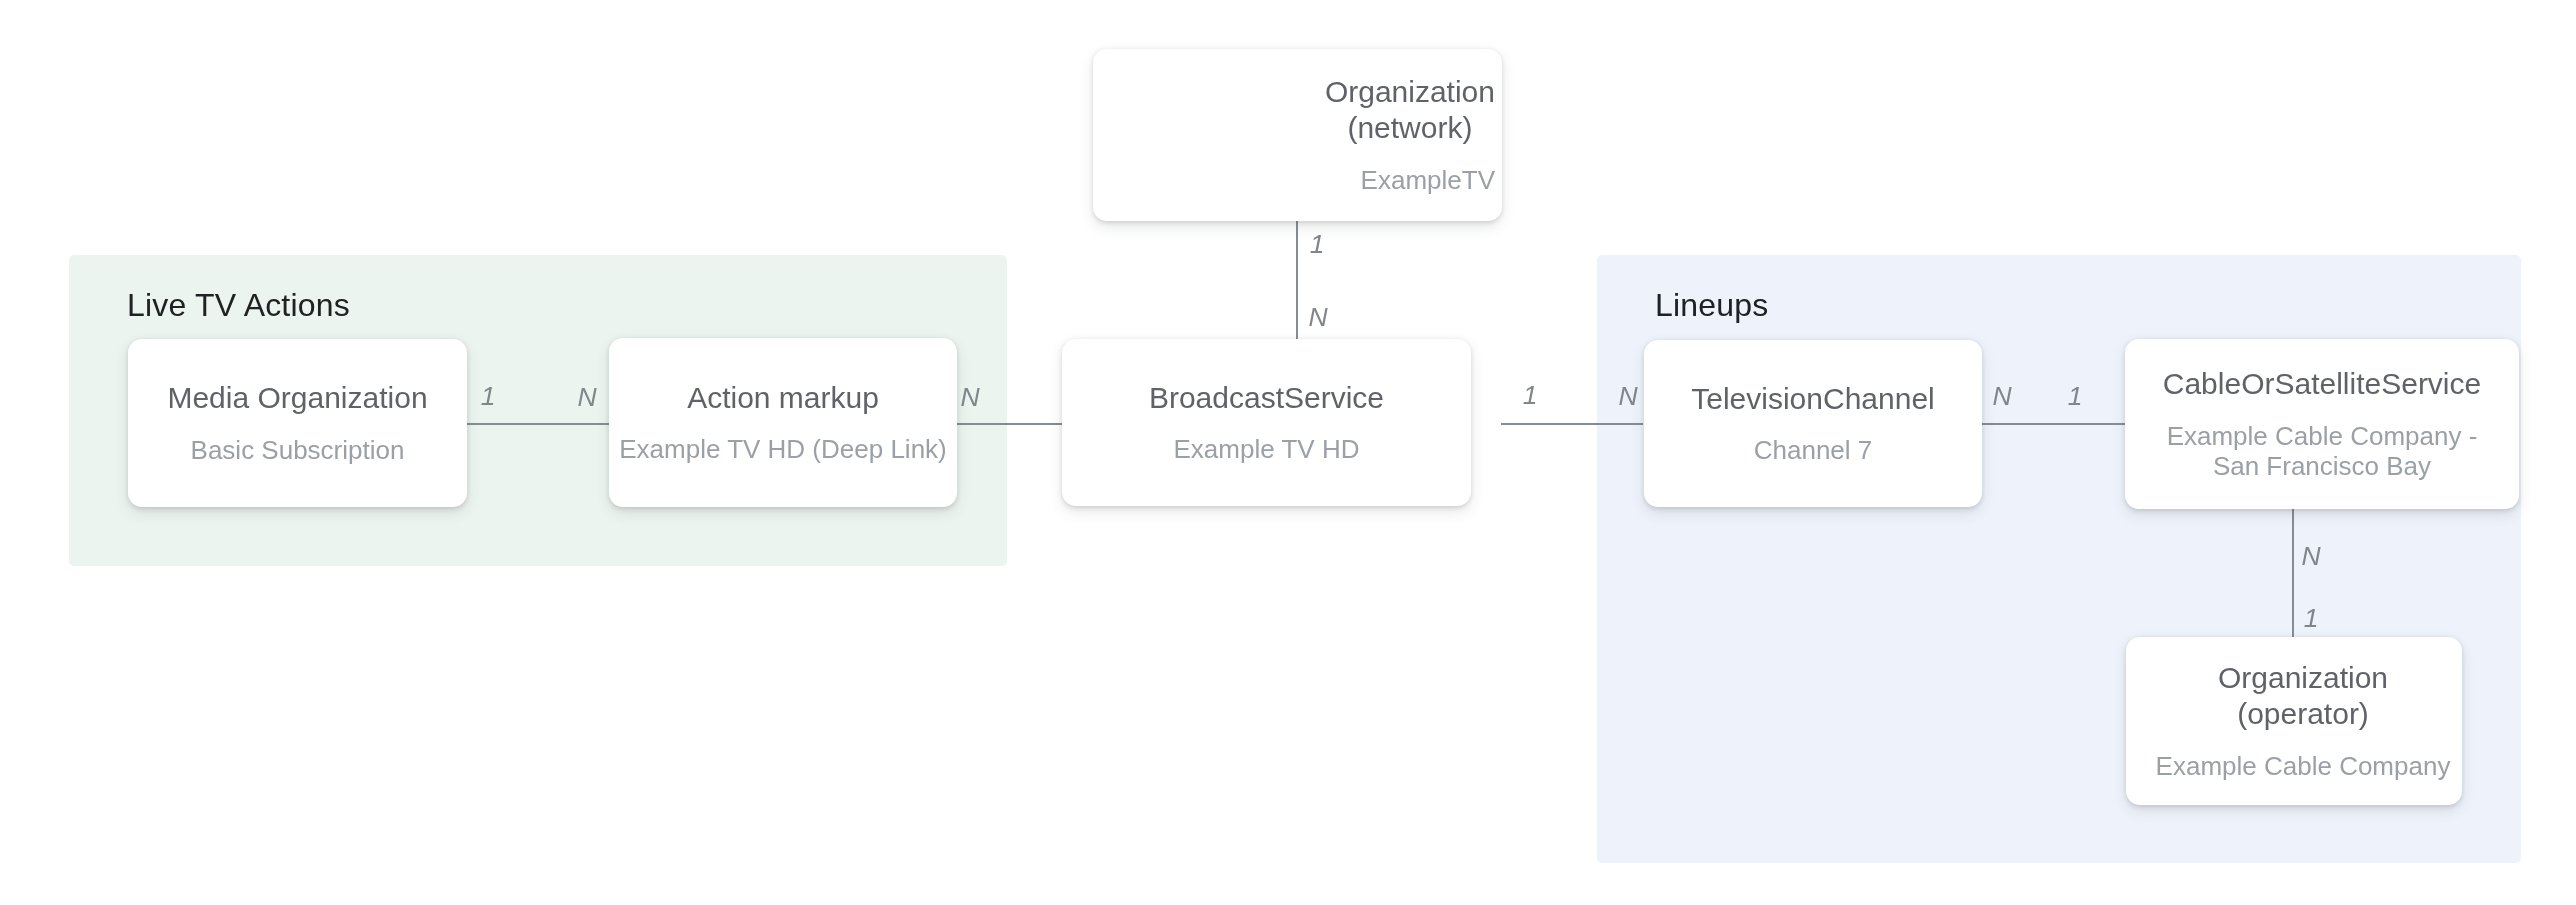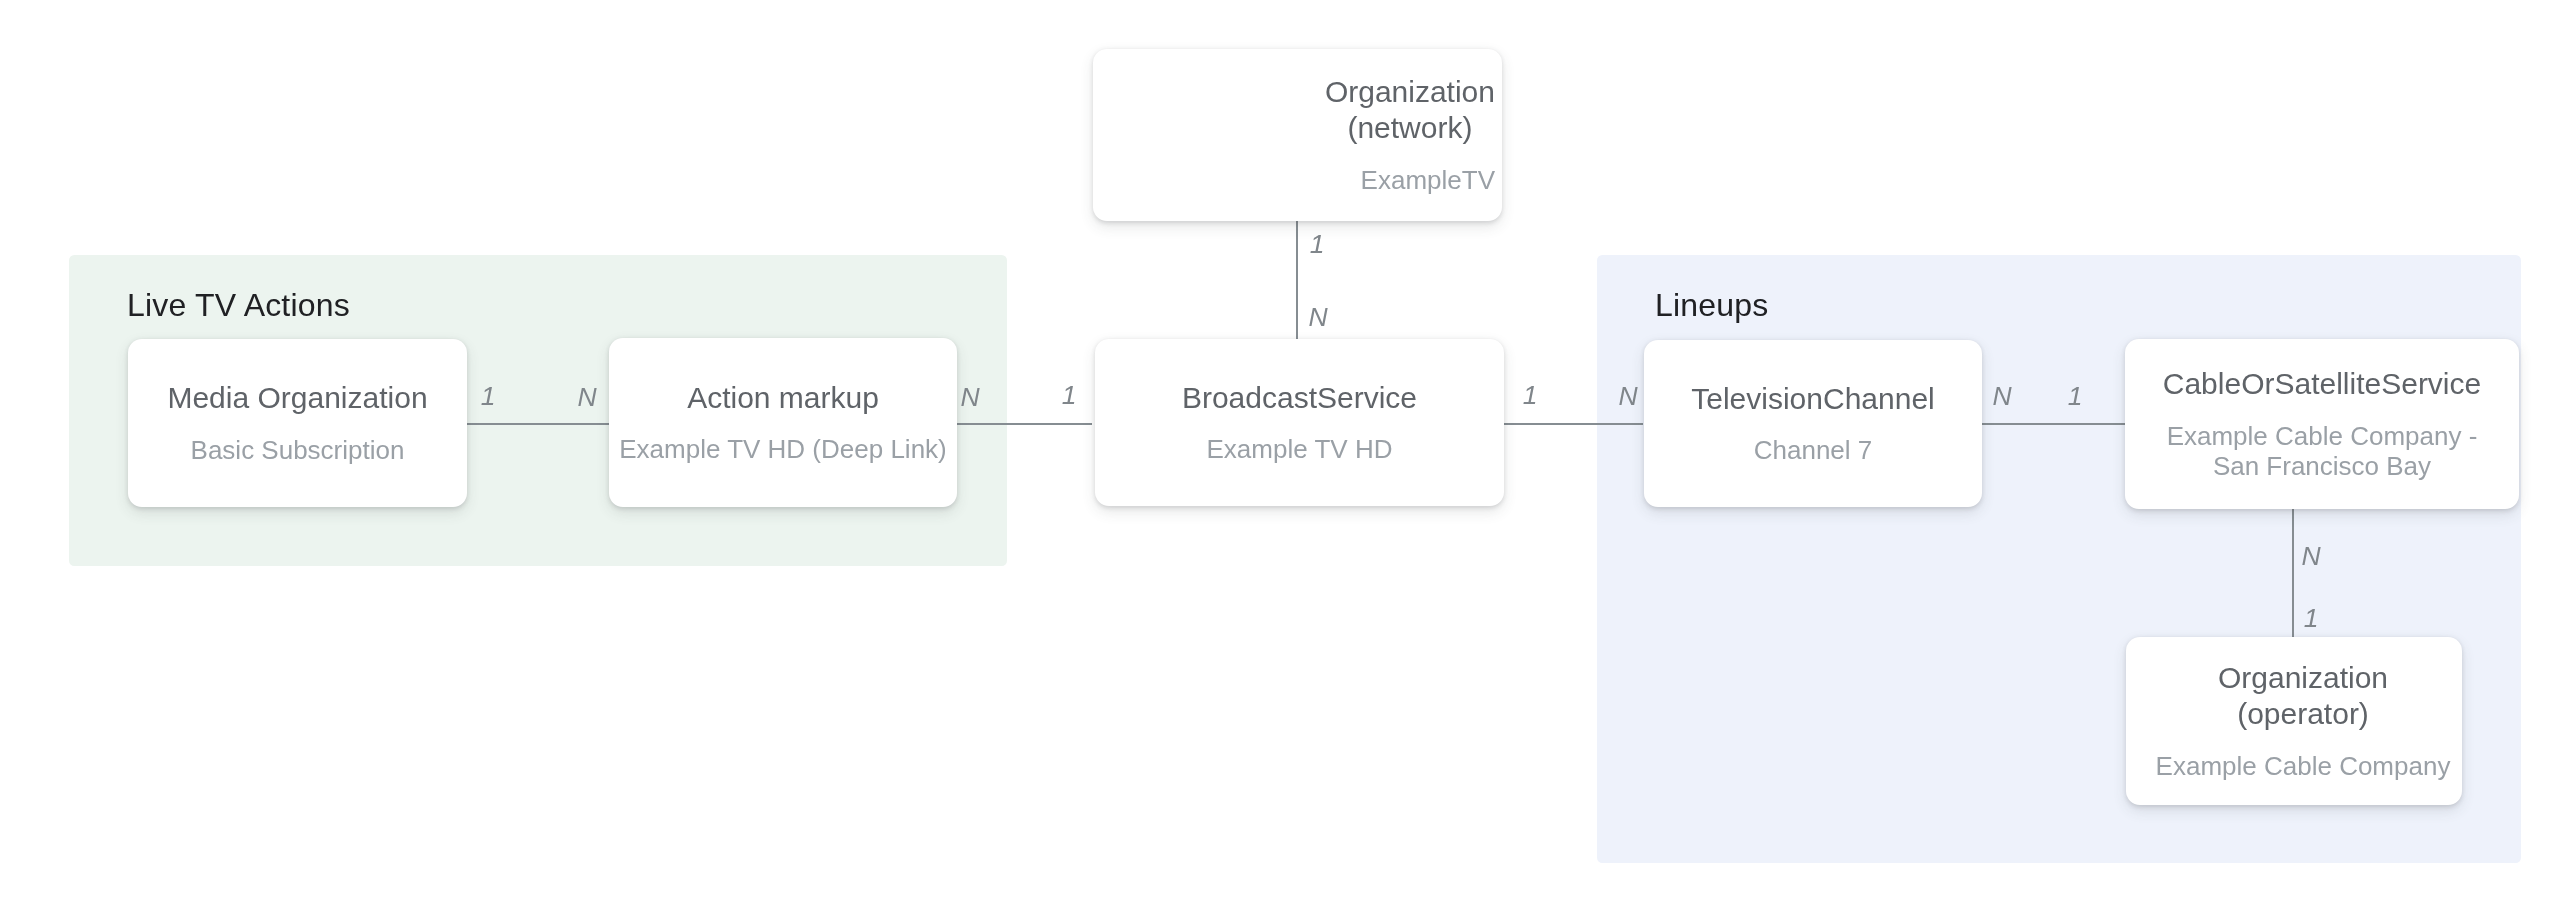--- a/index.html
+++ b/index.html
@@ -118,21 +118,21 @@
   <div class="node" style="left:128px; top:339px; width:339px; height:168px;">
     <div class="node-title">Media Organization</div>
     <div class="node-subtitle">Basic Subscription</div>
   </div>
 
   <div class="node" style="left:609px; top:338px; width:348px; height:169px;">
     <div class="node-title">Action markup</div>
     <div class="node-subtitle">Example TV HD (Deep Link)</div>
   </div>
 
-  <div class="node" style="left:1095px; top:339px; width:409px; height:167px;">
+  <div class="node" style="left:1062px; top:339px; width:409px; height:167px;">
     <div class="node-title">BroadcastService</div>
     <div class="node-subtitle">Example TV HD</div>
   </div>
 
   <div class="node" style="left:1644px; top:340px; width:338px; height:167px;">
     <div class="node-title">TelevisionChannel</div>
     <div class="node-subtitle">Channel 7</div>
   </div>
 
   <div class="node" style="left:2125px; top:339px; width:394px; height:170px;">

